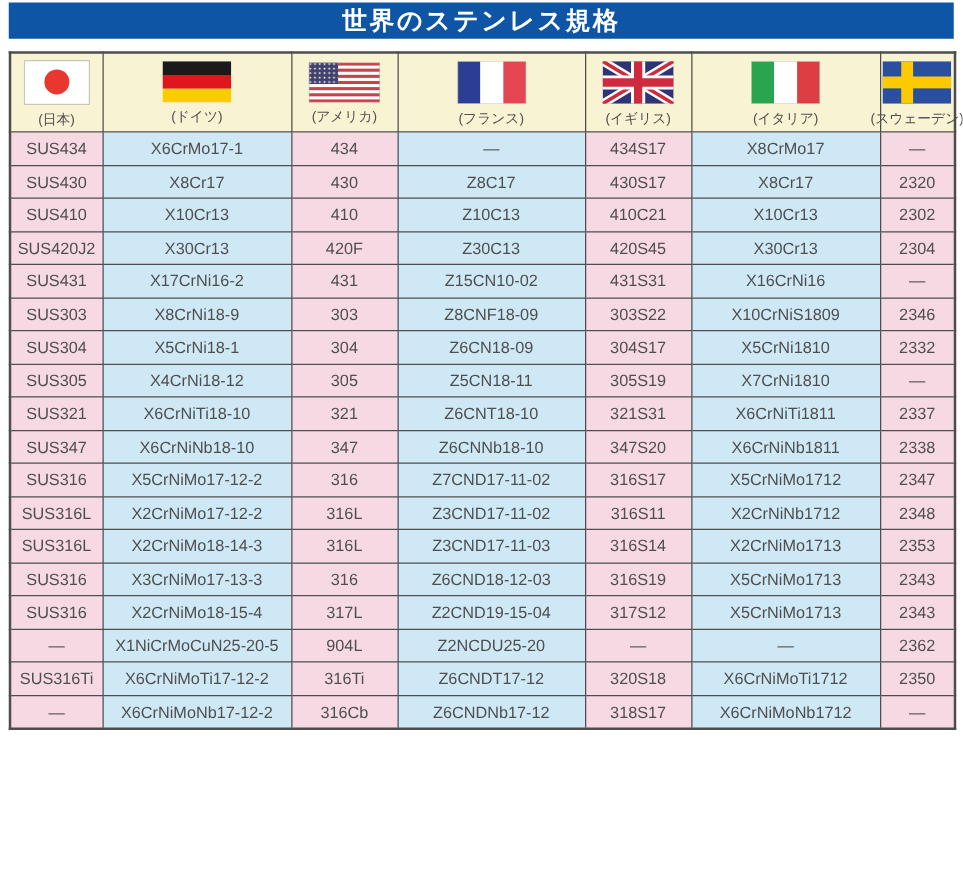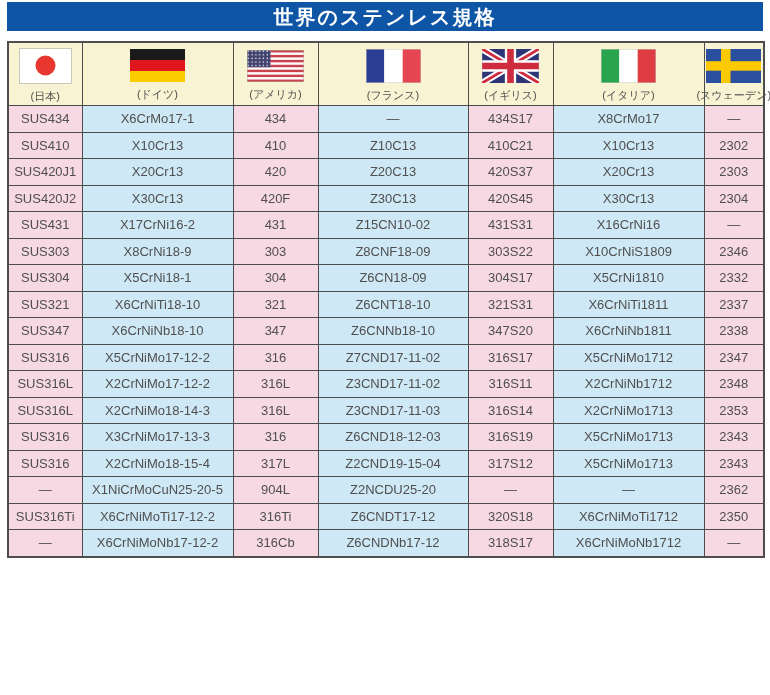--- a/index.html
+++ b/index.html
@@ -185,38 +185,38 @@
         <tr>
           <td class="c-pink">SUS434</td>
           <td class="c-blue">X6CrMo17-1</td>
           <td class="c-pink">434</td>
           <td class="c-blue">—</td>
           <td class="c-pink">434S17</td>
           <td class="c-blue">X8CrMo17</td>
           <td class="c-pink">—</td>
         </tr>
         <tr>
+          <td class="c-pink">SUS430</td>
+          <td class="c-blue">X8Cr17</td>
+          <td class="c-pink">430</td>
+          <td class="c-blue">Z8C17</td>
+          <td class="c-pink">430S17</td>
+          <td class="c-blue">X8Cr17</td>
+          <td class="c-pink">2320</td>
+        </tr>
+        <tr>
           <td class="c-pink">SUS410</td>
           <td class="c-blue">X10Cr13</td>
           <td class="c-pink">410</td>
           <td class="c-blue">Z10C13</td>
           <td class="c-pink">410C21</td>
           <td class="c-blue">X10Cr13</td>
           <td class="c-pink">2302</td>
         </tr>
         <tr>
-          <td class="c-pink">SUS420J1</td>
-          <td class="c-blue">X20Cr13</td>
-          <td class="c-pink">420</td>
-          <td class="c-blue">Z20C13</td>
-          <td class="c-pink">420S37</td>
-          <td class="c-blue">X20Cr13</td>
-          <td class="c-pink">2303</td>
-        </tr>
-        <tr>
           <td class="c-pink">SUS420J2</td>
           <td class="c-blue">X30Cr13</td>
           <td class="c-pink">420F</td>
           <td class="c-blue">Z30C13</td>
           <td class="c-pink">420S45</td>
           <td class="c-blue">X30Cr13</td>
           <td class="c-pink">2304</td>
         </tr>
         <tr>
           <td class="c-pink">SUS431</td>
@@ -239,20 +239,29 @@
         <tr>
           <td class="c-pink">SUS304</td>
           <td class="c-blue">X5CrNi18-1</td>
           <td class="c-pink">304</td>
           <td class="c-blue">Z6CN18-09</td>
           <td class="c-pink">304S17</td>
           <td class="c-blue">X5CrNi1810</td>
           <td class="c-pink">2332</td>
         </tr>
         <tr>
+          <td class="c-pink">SUS305</td>
+          <td class="c-blue">X4CrNi18-12</td>
+          <td class="c-pink">305</td>
+          <td class="c-blue">Z5CN18-11</td>
+          <td class="c-pink">305S19</td>
+          <td class="c-blue">X7CrNi1810</td>
+          <td class="c-pink">—</td>
+        </tr>
+        <tr>
           <td class="c-pink">SUS321</td>
           <td class="c-blue">X6CrNiTi18-10</td>
           <td class="c-pink">321</td>
           <td class="c-blue">Z6CNT18-10</td>
           <td class="c-pink">321S31</td>
           <td class="c-blue">X6CrNiTi1811</td>
           <td class="c-pink">2337</td>
         </tr>
         <tr>
           <td class="c-pink">SUS347</td>

